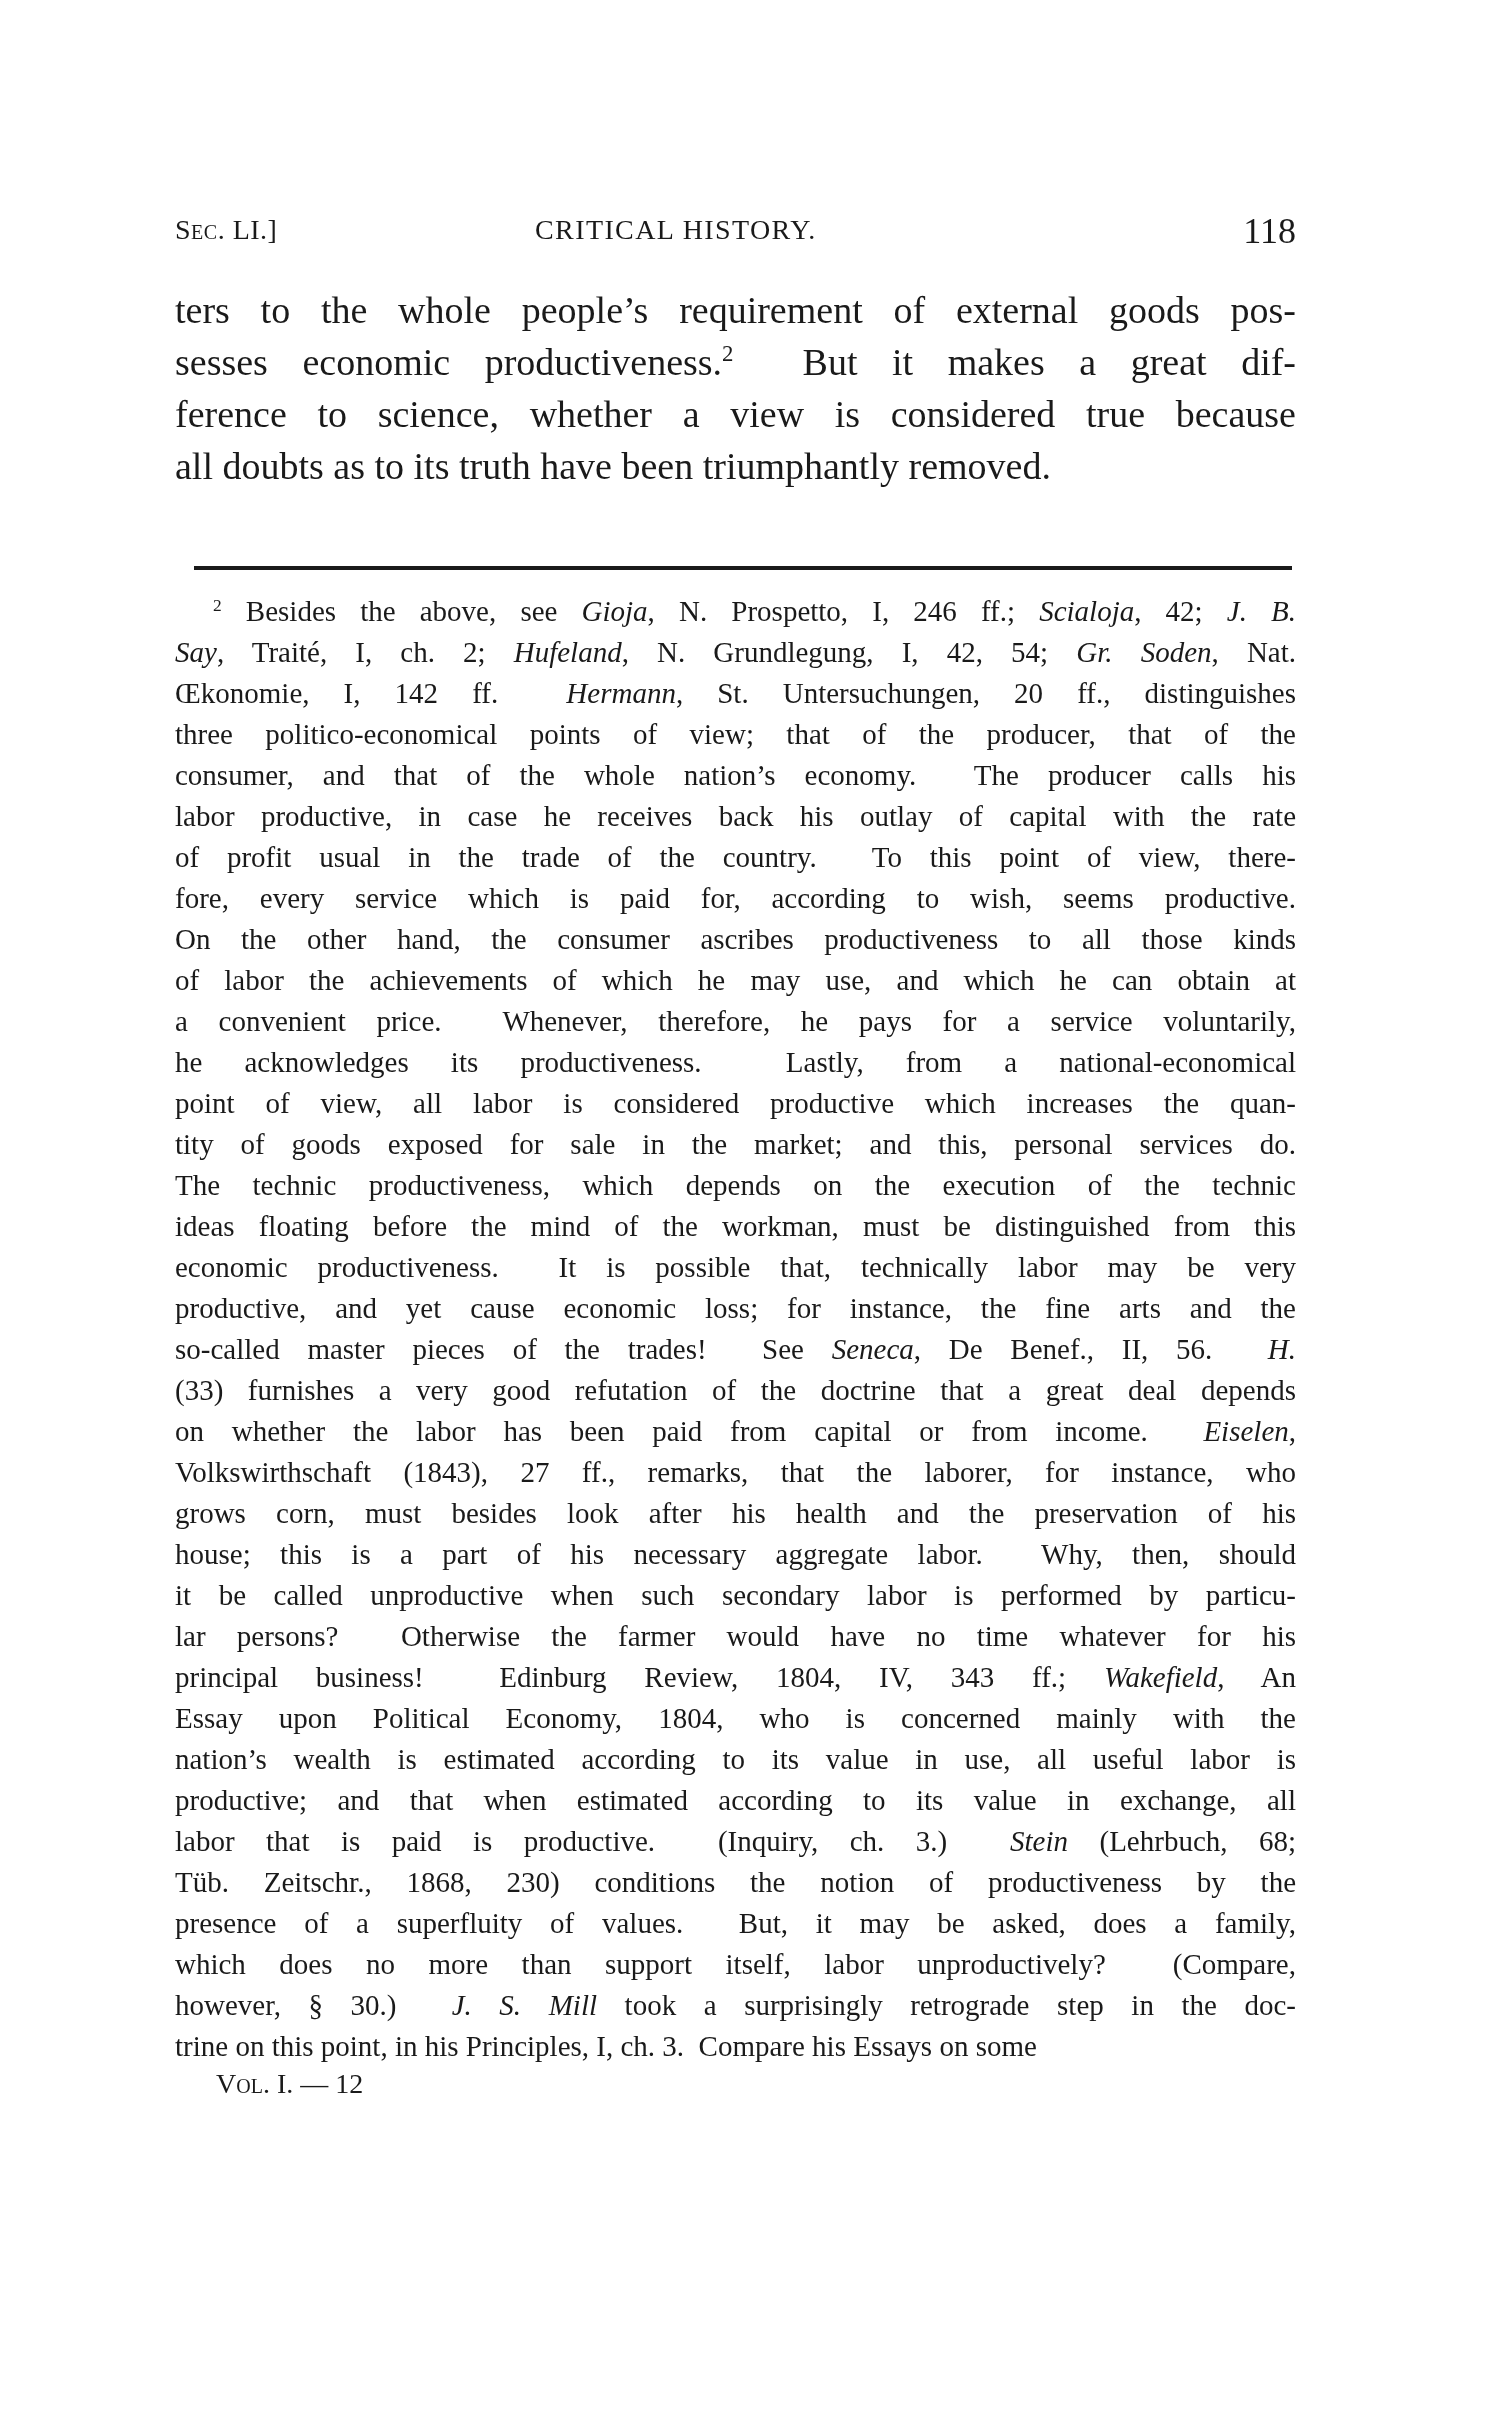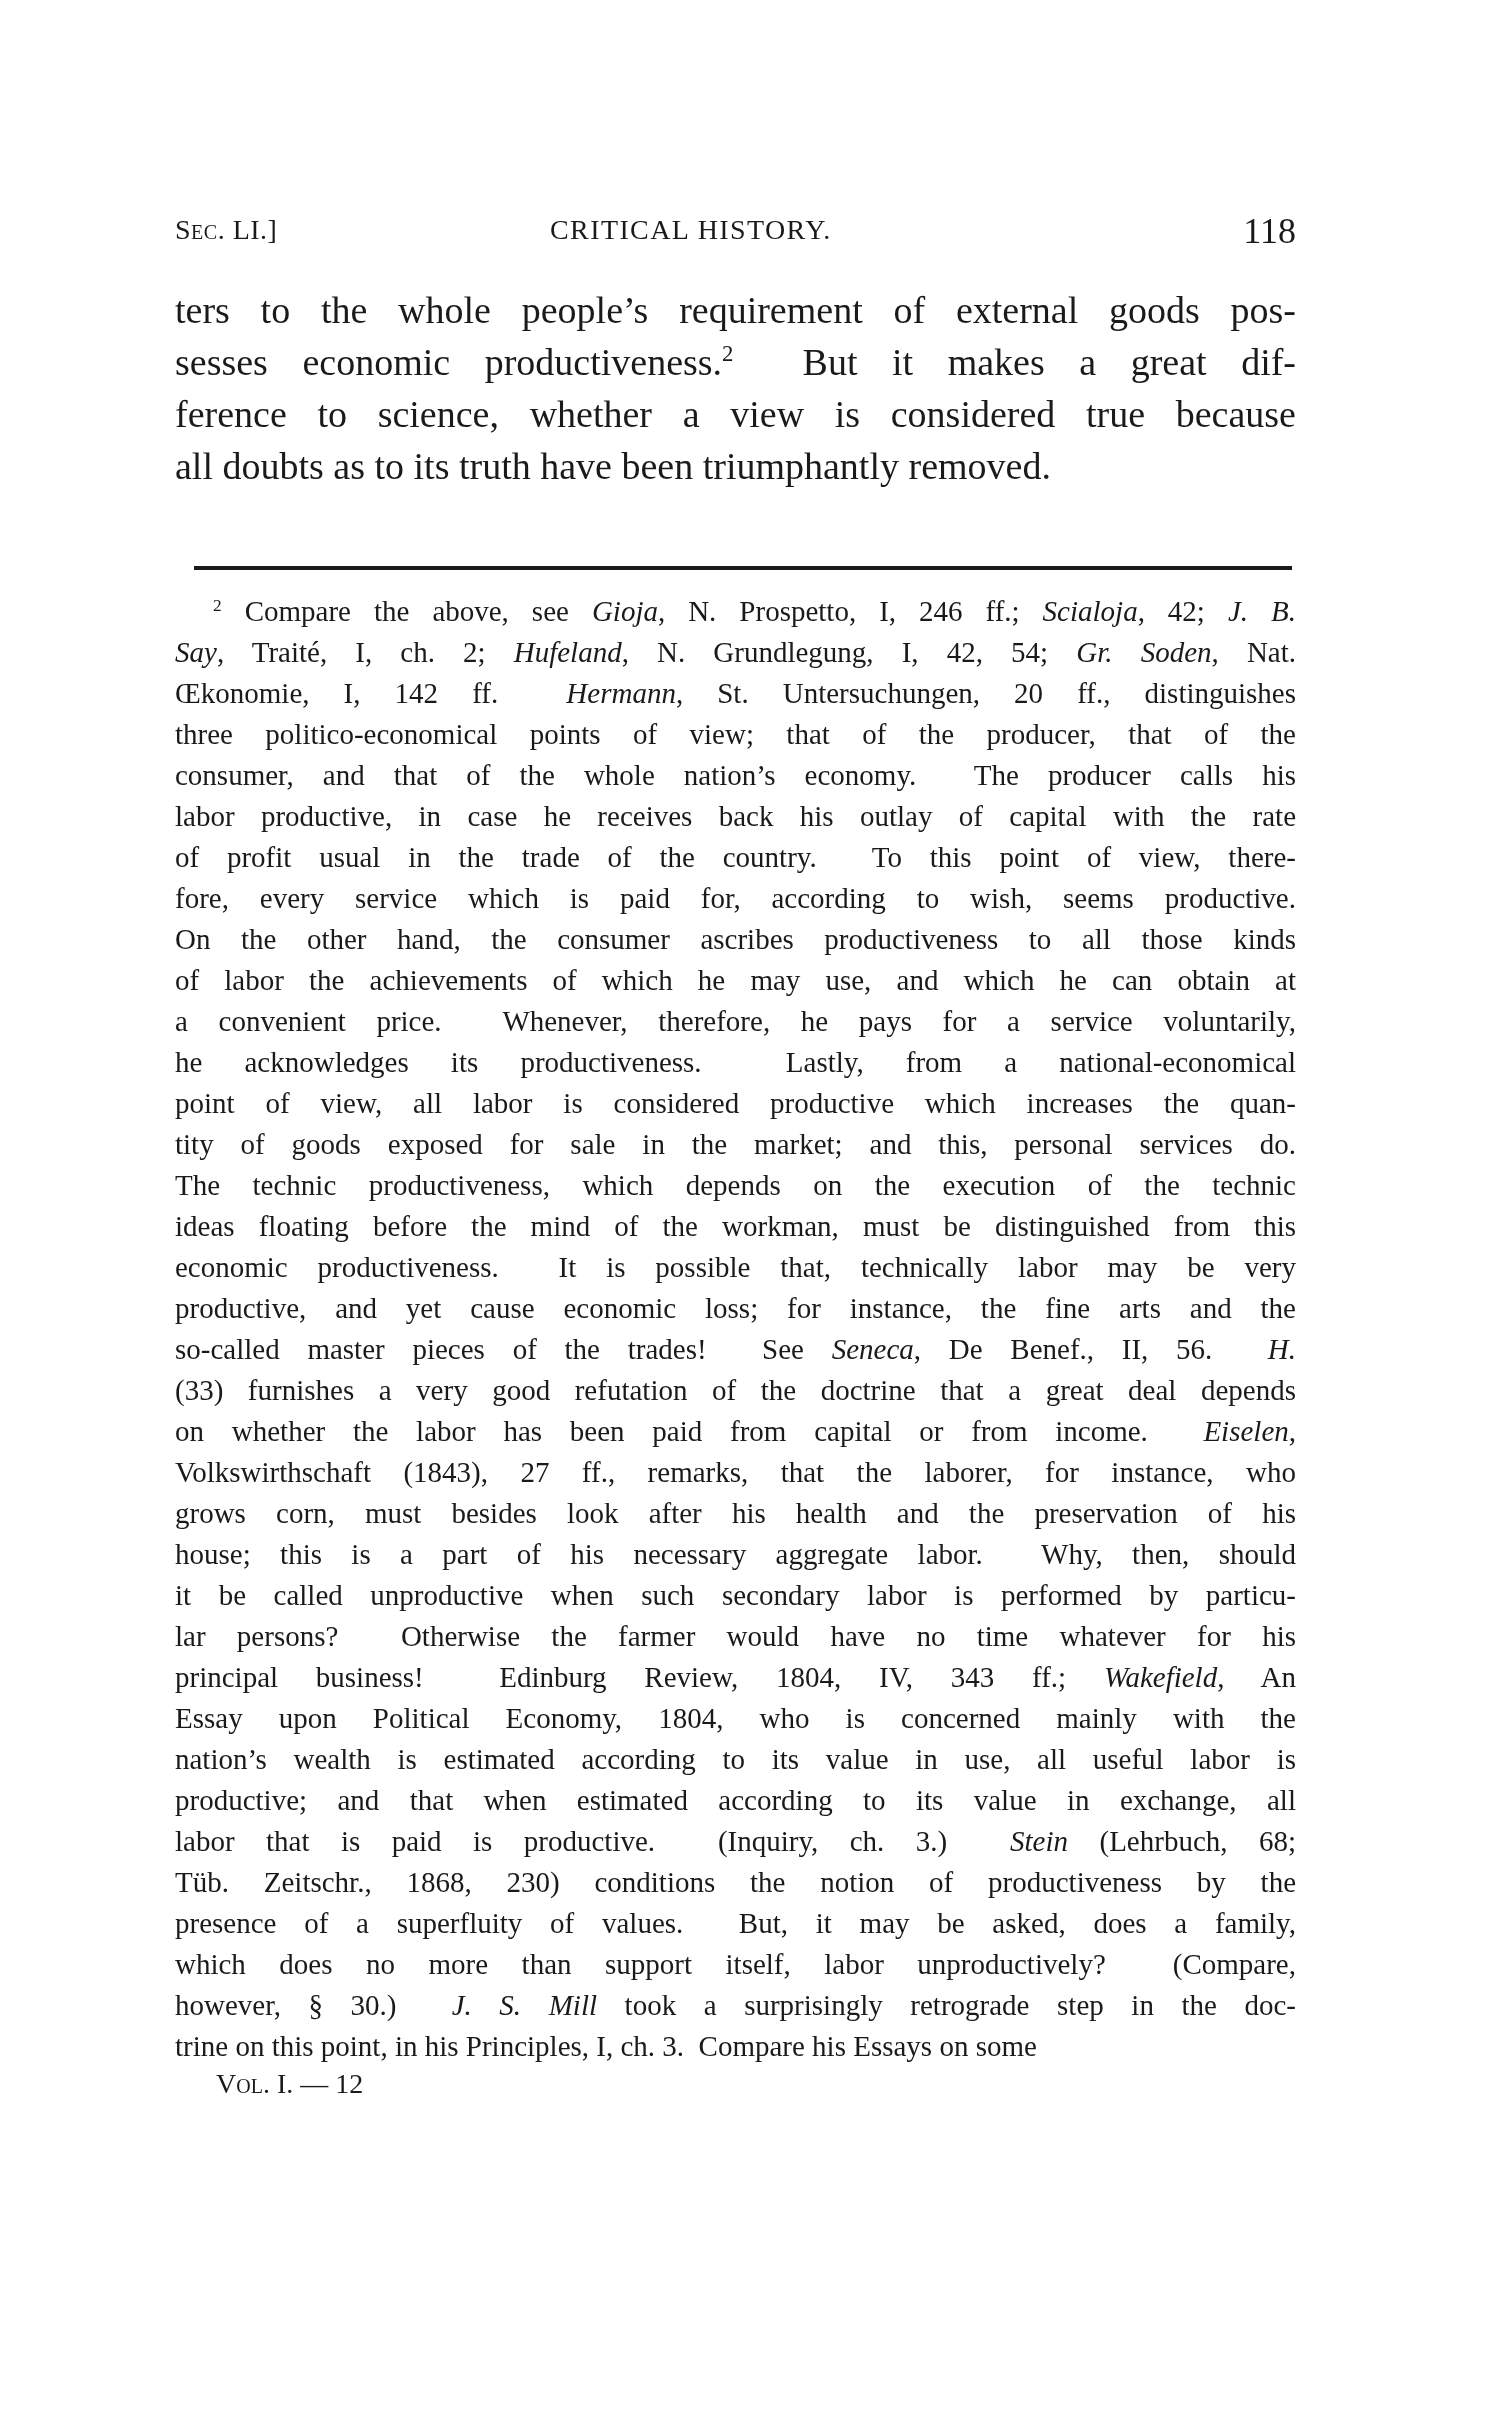--- a/index.html
+++ b/index.html
@@ -3,21 +3,21 @@
 <meta charset="utf-8">
 <style>
   html, body { margin: 0; padding: 0; background: #ffffff; }
   body { width: 1508px; height: 2418px; position: relative; overflow: hidden;
          font-family: "Liberation Serif", "DejaVu Serif", serif; color: #1a1a1a; }
   .page { position: absolute; left: 0; top: 0; width: 1508px; height: 2418px; }
 
   .running-head { position: absolute; left: 175px; top: 214px; width: 1121px; height: 47px;
                   font-size: 28px; }
   .rh-left { position: absolute; left: 0; top: 0; font-variant: small-caps; letter-spacing: 0.5px; }
-  .rh-center { position: absolute; left: 375px; top: 0; letter-spacing: 1.4px; }
+  .rh-center { position: absolute; left: 360px; top: 0; letter-spacing: 1.4px; }
   .rh-right { position: absolute; right: 0; top: -3.8px; font-size: 36px; }
 
   .body-text { position: absolute; left: 175px; top: 284px; width: 1121px;
                font-size: 38px; line-height: 52px; text-align: justify; }
   .body-text .line { display: block; text-align-last: justify; white-space: nowrap; height: 52px; }
   .body-text .line.last { text-align-last: left; }
 
   .rule { position: absolute; left: 194px; top: 566px; width: 1098px; height: 3.8px; background: #1a1a1a; }
 
   .footnotes { position: absolute; left: 175px; top: 591px; width: 1121px;
@@ -44,21 +44,21 @@
   <div class="body-text">
     <span class="line">ters to the whole people’s requirement of external goods pos-</span>
     <span class="line"><span>sesses economic productiveness.</span><sup>2</sup><span style="white-space:pre">  But it makes a great dif-</span></span>
     <span class="line">ference to science, whether a view is considered true because</span>
     <span class="line last">all doubts as to its truth have been triumphantly removed.</span>
   </div>
 
   <div class="rule"></div>
 
   <div class="footnotes" id="footnotes">
-      <span class="line first"><sup>2</sup> <span style="white-space: pre;">Compare the above, see </span><i style="white-space: pre;">Gioja</i><span style="white-space: pre;">, N. Prospetto, I, 246 ff.; </span><i style="white-space: pre;">Scialoja</i><span style="white-space: pre;">, 42; </span><i style="white-space: pre; margin-top: 36px;">J. B.</i></span>
+      <span class="line first"><sup>2</sup> <span style="white-space: pre;">Besides the above, see </span><i style="white-space: pre;">Gioja</i><span style="white-space: pre;">, N. Prospetto, I, 246 ff.; </span><i style="white-space: pre;">Scialoja</i><span style="white-space: pre;">, 42; </span><i style="white-space: pre; margin-top: 36px;">J. B.</i></span>
       <span class="line"><i style="white-space: pre;">Say</i><span style="white-space: pre;">, Traité, I, ch. 2; </span><i style="white-space: pre;">Hufeland</i><span style="white-space: pre;">, N. Grundlegung, I, 42, 54; </span><i style="white-space: pre;">Gr. Soden</i><span style="white-space: pre;">, Nat.</span></span>
       <span class="line"><span style="white-space: pre;">Œkonomie, I, 142 ff.  </span><i style="white-space: pre;">Hermann</i><span style="white-space: pre;">, St. Untersuchungen, 20 ff., distinguishes</span></span>
       <span class="line"><span style="white-space: pre;">three politico-economical points of view; that of the producer, that of the</span></span>
       <span class="line"><span style="white-space: pre;">consumer, and that of the whole nation’s economy.  The producer calls his</span></span>
       <span class="line"><span style="white-space: pre;">labor productive, in case he receives back his outlay of capital with the rate</span></span>
       <span class="line"><span style="white-space: pre;">of profit usual in the trade of the country.  To this point of view, there-</span></span>
       <span class="line"><span style="white-space: pre;">fore, every service which is paid for, according to wish, seems productive.</span></span>
       <span class="line"><span style="white-space: pre;">On the other hand, the consumer ascribes productiveness to all those kinds</span></span>
       <span class="line"><span style="white-space: pre;">of labor the achievements of which he may use, and which he can obtain at</span></span>
       <span class="line"><span style="white-space: pre;">a convenient price.  Whenever, therefore, he pays for a service voluntarily,</span></span>

